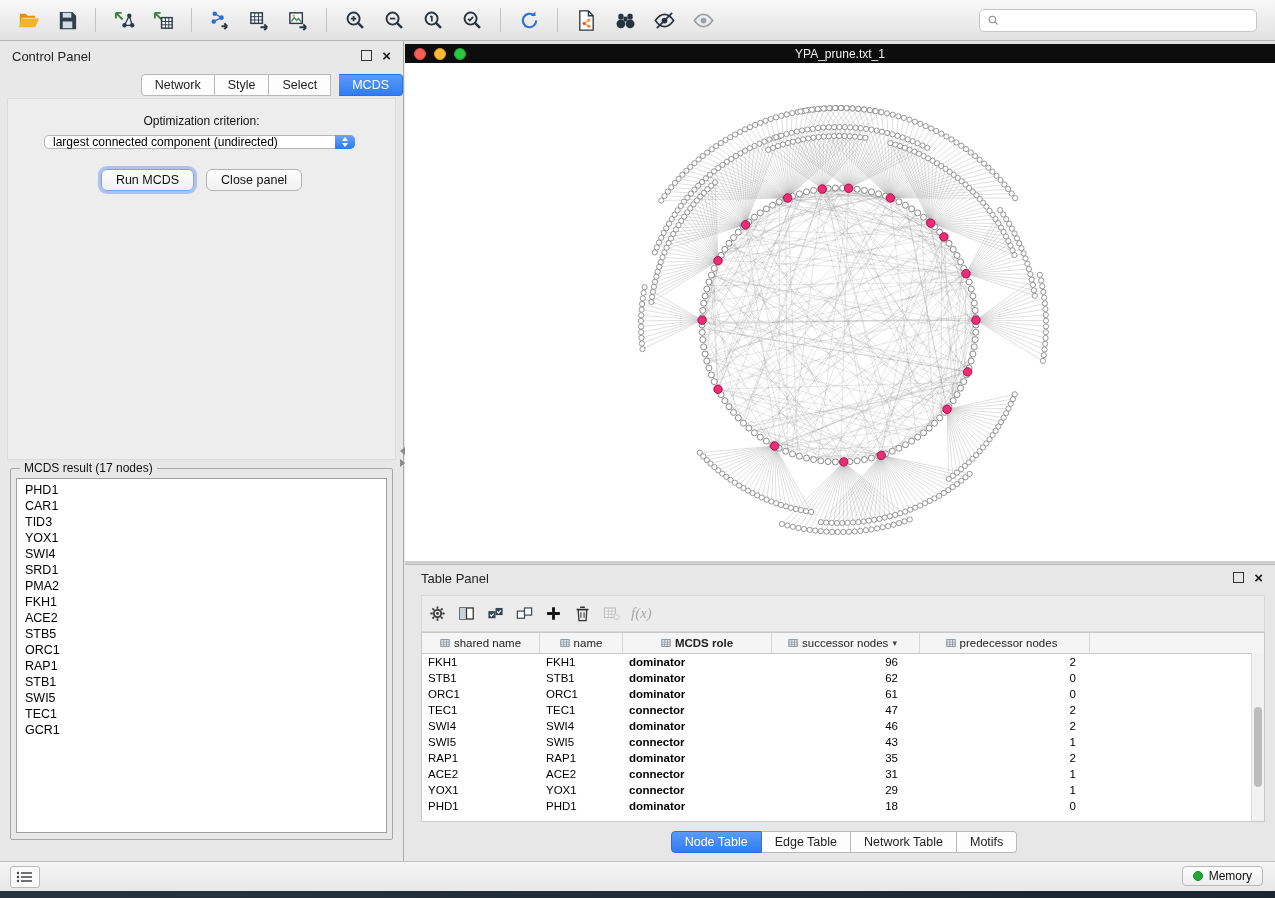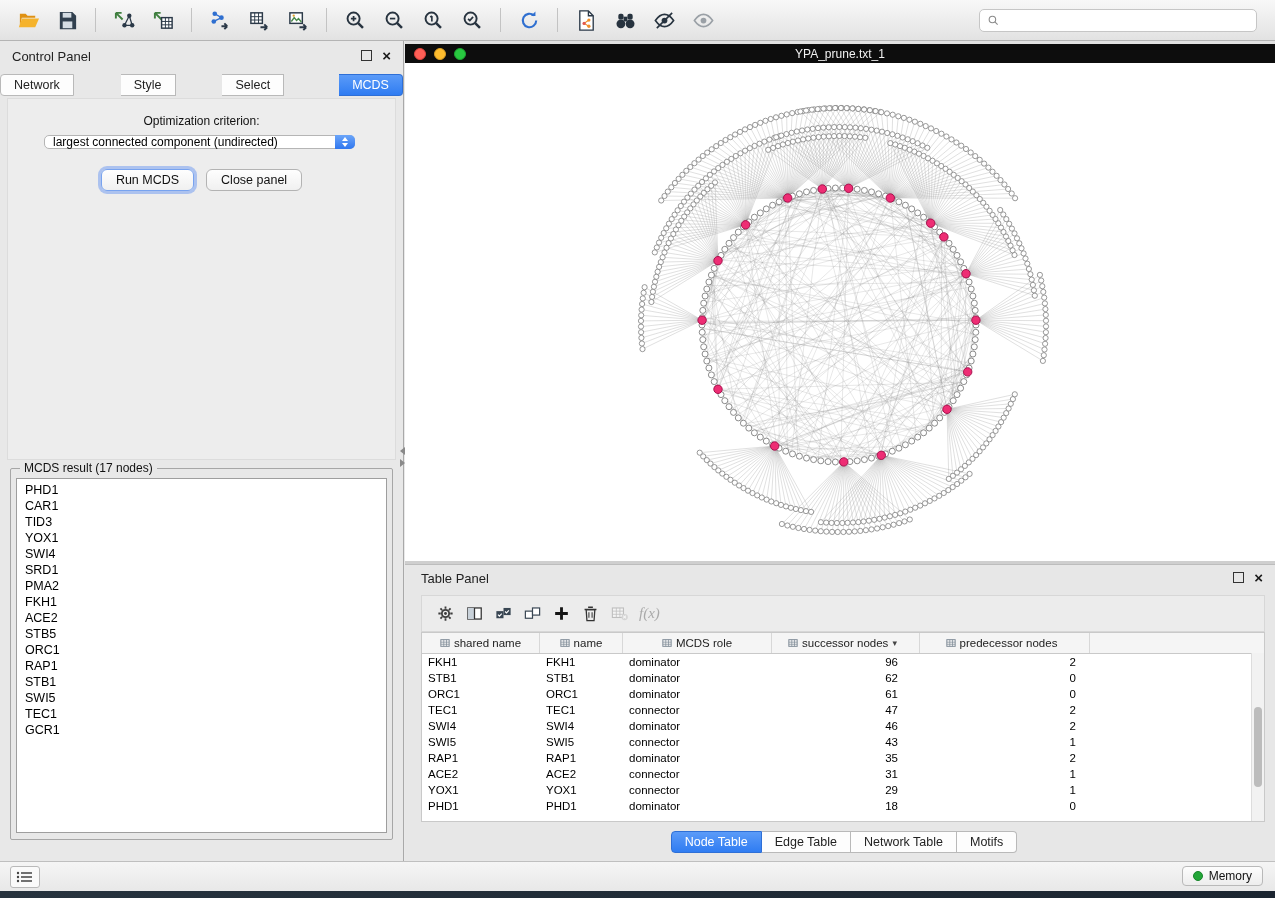--- a/index.html
+++ b/index.html
@@ -19,21 +19,21 @@
   .search svg{width:13px;height:13px;}
   .search input{border:none;outline:none;flex:1;font-size:12px;background:transparent;font-family:inherit;}
 
   
   .cpanel{position:absolute;left:0;top:41px;width:404px;bottom:36px;background:#e8e8e8;
     border-right:1px solid #a9a9a9;box-sizing:border-box;}
   .cp-title{position:absolute;left:12px;top:8px;font-size:13px;color:#222;}
   .win-ctrls{display:flex;gap:10px;align-items:center;position:absolute;right:12px;top:9px;}
   .float-box{width:9px;height:9px;border:1.5px solid #333;display:inline-block;}
   .close-x{font-size:15px;font-weight:bold;color:#1a1a1a;line-height:11px;}
-  .cp-tabs{position:absolute;top:33px;left:0;width:100%;display:flex;justify-content:space-between;}
+  .cp-tabs{position:absolute;top:33px;left:0;width:100%;display:flex;justify-content:flex-end;}
   .seg{font-size:12.5px;padding:3px 13px;background:#fdfdfd;border:1px solid #b9b9b9;
     border-left:none;color:#222;white-space:nowrap;}
   .seg:first-child{border-left:1px solid #b9b9b9;border-radius:4px 0 0 4px;}
   .seg:last-child{border-radius:0 4px 4px 0;}
   .seg.active{background:linear-gradient(#5b9bf8,#2f7cf2);border-color:#2e6fd6;color:#fff;margin-left:8px;}
   .cp-surface{position:absolute;left:7px;right:7px;top:57px;height:360px;background:#ededed;border:1px solid #dcdcdc;}
   .opt-label{position:absolute;top:73px;width:100%;text-align:center;font-size:12px;color:#111;}
   .dropdown{position:absolute;left:44px;right:48px;top:94px;height:14px;background:#fff;
     border:1px solid #b5b5b5;border-radius:5px;display:flex;align-items:center;
     font-size:12px;padding-left:8px;box-sizing:border-box;}
@@ -69,33 +69,33 @@
   .light.yellow{background:#febc2e;border:1px solid #d89c22;}
   .light.green{background:#28c840;border:1px solid #1da430;}
   .canvas{position:absolute;left:0;right:0;top:22px;height:498px;background:#fff;}
   .hsplit{position:absolute;left:0;right:0;top:520px;height:3px;background:#cfcfcf;}
 
   
   .tpanel{position:absolute;left:0;right:0;top:523px;bottom:0;background:#e7e7e7;border-top:1px solid #bdbdbd;}
   .tp-title{position:absolute;left:16px;top:6px;font-size:13px;color:#222;}
   .tp-ctrls{position:absolute;right:12px;top:7px;display:flex;gap:10px;align-items:center;}
   .tp-toolbar{position:absolute;left:16px;right:10px;top:30px;height:37px;background:#ececec;
-    border:1px solid #d7d7d7;display:flex;align-items:center;gap:10px;padding-left:14px;box-sizing:border-box;}
+    border:1px solid #d7d7d7;display:flex;align-items:center;gap:10px;padding-left:6px;box-sizing:border-box;}
   .tp-toolbar svg{width:19px;height:19px;}
   .fx{font-family:"Liberation Serif",serif;font-style:italic;font-size:15px;color:#a9a9a9;}
   .twrap{position:absolute;left:16px;right:10px;top:67px;bottom:40px;background:#fff;
     border:1px solid #c9c9c9;box-sizing:border-box;overflow:hidden;}
   .thead{display:flex;height:20px;background:#f5f5f5;border-bottom:1px solid #c9c9c9;}
   .th{display:flex;align-items:center;justify-content:center;gap:4px;font-size:11.5px;color:#222;
     border-right:1px solid #d8d8d8;box-sizing:border-box;}
   .th svg{width:10px;height:10px;opacity:.75;}
   .caret{font-size:9px;color:#444;}
   .trow{display:flex;height:16px;align-items:center;}
   .tcell{font-size:11.5px;color:#000;box-sizing:border-box;padding:0 6px;white-space:nowrap;}
-  .w1{width:118px;} .w2{width:83px;} .w3{width:149px;}
+  .w1{width:118px;} .w2{width:83px;} .w3{width:149px;font-weight:bold;}
   .w4{width:148px;text-align:right;padding-right:22px;}
   .w5{width:170px;text-align:right;padding-right:14px;}
   .wf{flex:1;border-right:none;}
   .vscroll{position:absolute;right:0;top:20px;bottom:0;width:12px;background:#f2f2f2;border-left:1px solid #ddd;}
   .vthumb{position:absolute;left:2px;right:2px;top:32%;height:48%;background:#bcbcbc;border-radius:5px;}
   .tp-tabs{position:absolute;left:0;right:0;bottom:9px;display:flex;justify-content:center;}
 
   
   .statusbar{position:absolute;left:0;right:0;bottom:7px;height:29px;
     background:linear-gradient(#f5f5f5,#e8e8e8);border-top:1px solid #bfbfbf;}

